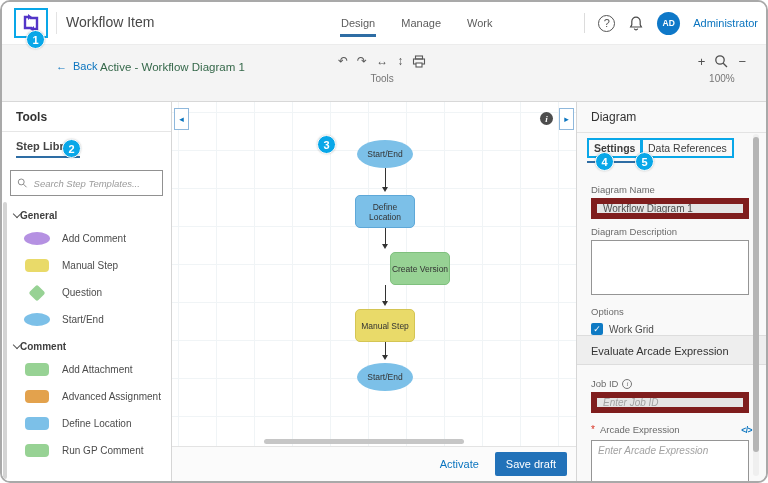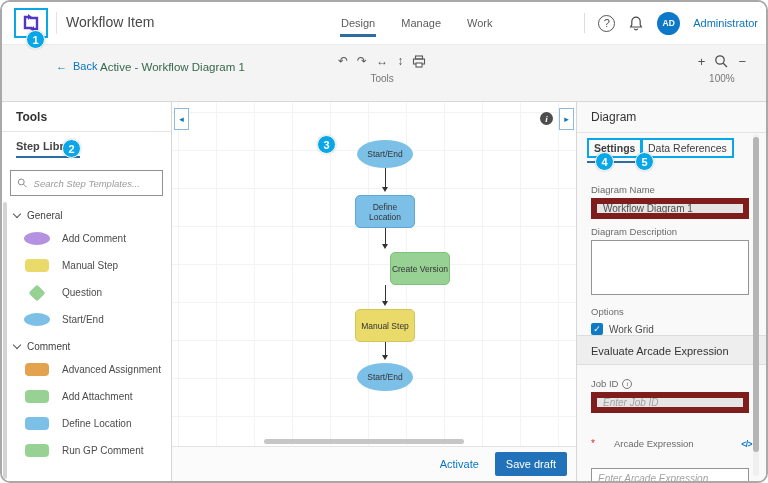--- a/index.html
+++ b/index.html
@@ -42,21 +42,21 @@
   .left-panel { position:relative; border-right:1px solid #d6d6d6; background:#fff; overflow:hidden; }
   .lp-header { height:30px; line-height:30px; padding-left:14px; font-size:12px; font-weight:bold; color:#333; border-bottom:1px solid #e6e6e6; }
   .lp-tabrow { position:relative; height:34px; }
   .lp-tab { position:absolute; left:14px; top:8px; font-size:11px; font-weight:bold; color:#444; cursor:pointer; }
   .lp-tab::after { content:""; position:absolute; left:0; right:0; bottom:-6px; height:2.5px; background:#2e6da4; }
   .badge-2 { left:60px; top:37px; }
   .search-box { margin:4px 8px 6px 8px; height:26px; border:1px solid #919191; background:#fff; display:flex; align-items:center; padding:0 6px; gap:6px; }
   .search-box input { border:none; outline:none; width:100%; font-size:9.5px; font-family:"Liberation Sans",sans-serif; color:#555; background:transparent; }
   .search-box input::placeholder { font-style:italic; color:#9b9b9b; }
   .lp-list { position:relative; }
-  .sec-header { display:flex; align-items:center; gap:7px; padding:8px 0 4px 12px; font-size:10px; color:#3f3f3f; cursor:pointer; }
+  .sec-header { display:flex; align-items:center; padding:8px 0 4px 12px; font-size:10px; color:#3f3f3f; cursor:pointer;font-weight:bold; }
   .chev { width:6px; height:6px; border-left:1.4px solid #555; border-bottom:1.4px solid #555; transform:rotate(-45deg); margin-top:-3px; }
   .step-item { height:27px; display:flex; align-items:center; cursor:pointer; }
   .chip-wrap { width:26px; margin-left:22px; display:flex; justify-content:center; }
   .chip-ellipse { width:26px; height:13px; border-radius:50%; }
   .chip-rect { width:24px; height:13px; border-radius:4px; }
   .chip-diamond { width:12px; height:12px; transform:rotate(45deg); border-radius:2px; }
   .step-label { margin-left:12px; font-size:10px; color:#4c4c4c; }
   .lp-scroll { position:absolute; left:1px; top:100px; bottom:2px; width:4px; background:#d4d4d4; border-radius:2px; }
 
   
@@ -216,29 +216,29 @@
               <span class="chip-ellipse" style="background: rgb(124, 192, 232);"></span>
             </span>
           <span class="step-label">Start/End</span>
         </div>
         <div class="sec-header">
           <span class="chev"></span>
           <span>Comment</span>
         </div>
         <div class="step-item">
           <span class="chip-wrap">
+              <span class="chip-rect" style="background: rgb(151, 210, 148);"></span>
+            </span>
+          <span class="step-label">Add Attachment</span>
+        </div>
+        <div class="step-item">
+          <span class="chip-wrap">
               <span class="chip-rect" style="background: rgb(227, 162, 77);"></span>
             </span>
           <span class="step-label">Advanced Assignment</span>
-        </div>
-        <div class="step-item">
-          <span class="chip-wrap">
-              <span class="chip-rect" style="background: rgb(151, 210, 148);"></span>
-            </span>
-          <span class="step-label">Add Attachment</span>
         </div>
         <div class="step-item">
           <span class="chip-wrap">
               <span class="chip-rect" style="background: rgb(124, 192, 232);"></span>
             </span>
           <span class="step-label">Define Location</span>
         </div>
         <div class="step-item">
           <span class="chip-wrap">
               <span class="chip-rect" style="background: rgb(151, 210, 148);"></span>
@@ -306,21 +306,21 @@
       <div class="rp-section">Evaluate Arcade Expression</div>
 
       <div class="rp-fields">
         <div class="field-label">
           <span>Job ID</span>
           <span class="info-sm">i</span>
         </div>
         <input class="rp-input" type="text" placeholder="Enter Job ID" style="">
         <div class="arcade-label-row">
           <span class="req-star">*</span>
-          <span class="field-label" style="margin:16px;">Arcade Expression</span>
+          <span class="field-label" style="margin:2px;">Arcade Expression</span>
           <span class="code-icon">&lt;/&gt;</span>
         </div>
         <textarea class="rp-textarea arcade-area" placeholder="Enter Arcade Expression" style=""></textarea>
       </div>
 
       <div class="v-scroll-track">
         <div class="v-scroll-thumb"></div>
       </div>
     </div>
   </div>

